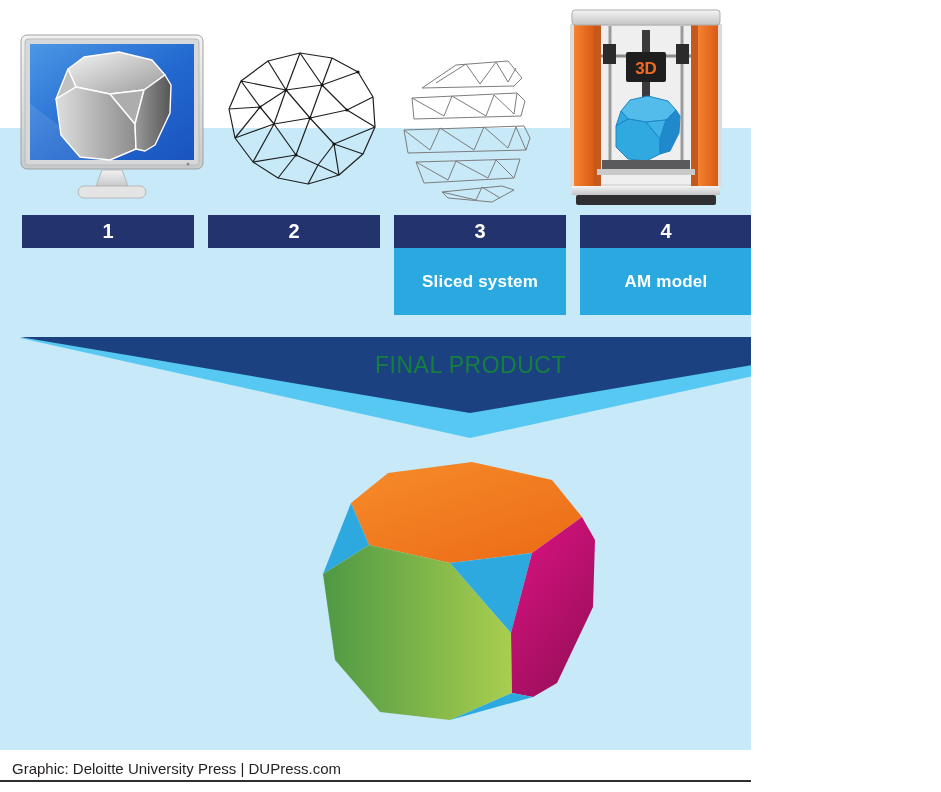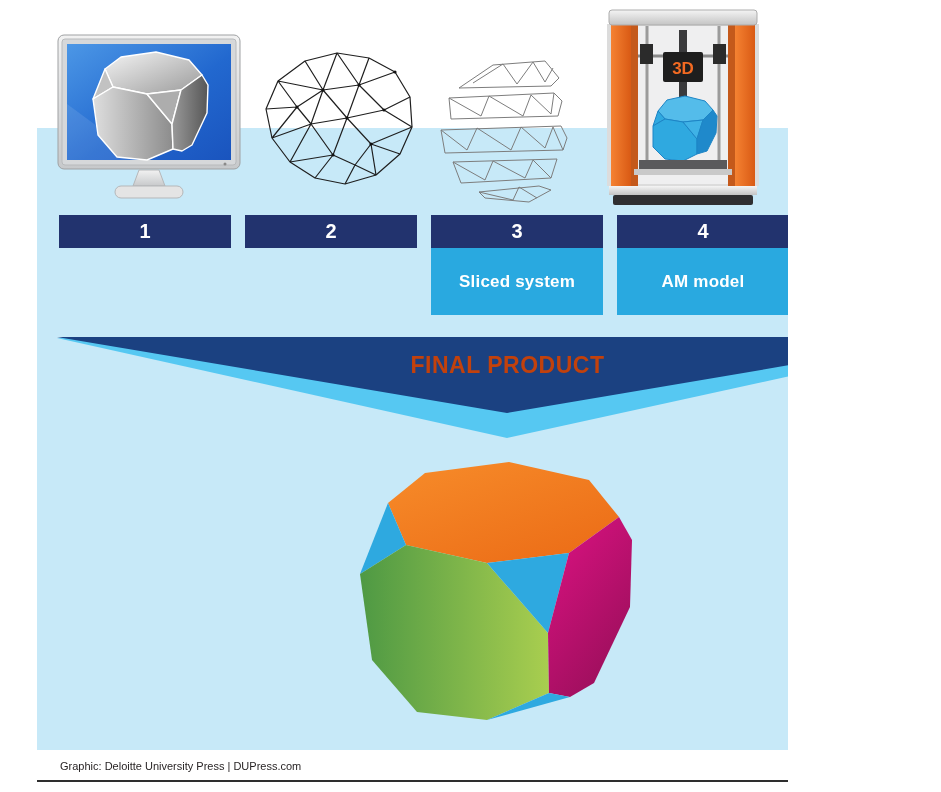--- a/index.html
+++ b/index.html
@@ -1,42 +1,41 @@
 <!DOCTYPE html>
 <html><head>
 <meta charset="utf-8">
 <style>
   html,body{margin:0;padding:0;background:#ffffff;}
   .canvas{
     position:relative;width:751px;height:792px;overflow:hidden;background:#ffffff;
     font-family:"Liberation Sans",sans-serif;
-    margin-left:37px;
   }
   .sky-band{position:absolute;left:0;top:128px;width:941px;height:622px;background:#C7E9F8;}
   .icon-slot{position:absolute;}
   
   .cards{position:absolute;left:22px;top:215px;width:916px;display:flex;gap:14px;}
   .card{flex:1;display:flex;flex-direction:column;}
   .card-header{
     height:33px;background:#22336E;color:#fff;font-weight:bold;font-size:20px;
     display:flex;align-items:center;justify-content:center;
   }
   .card-body{
     height:67px;background:#29A9E0;color:#fff;font-weight:bold;font-size:17px;
     display:flex;flex-direction:column;align-items:center;justify-content:center;
     text-align:center;line-height:1.28;letter-spacing:.2px;
   }
   
   .banner-svg{position:absolute;left:0;top:330px;}
   .banner-label{
     position:absolute;left:0;top:352px;width:941px;text-align:center;
-    color:#c2410c;font-size:23px;font-weight:bold;letter-spacing:.5px;
+    color:#15803d;font-size:23px;font-weight:normal;letter-spacing:.5px;
   }
   
-  .footer-text{position:absolute;left:23px;top:760px;font-size:11px;color:#231F20;}
+  .footer-text{position:absolute;left:12px;top:760px;font-size:15px;color:#231F20;}
   .footer-rule{position:absolute;left:0;top:780px;width:941px;height:2px;background:#2e2e2e;}
 </style>
 </head>
 <body>
 
 <div class="canvas">
 
   <div class="sky-band"></div>
 
   <div class="icon-slot" style="left:20px;top:34px;">

